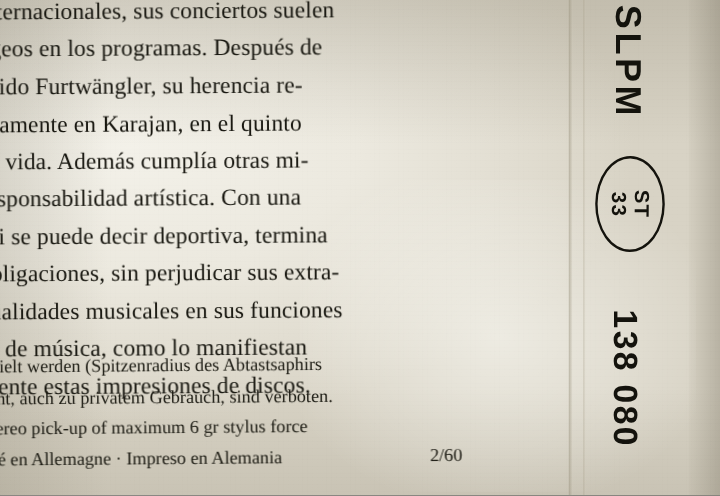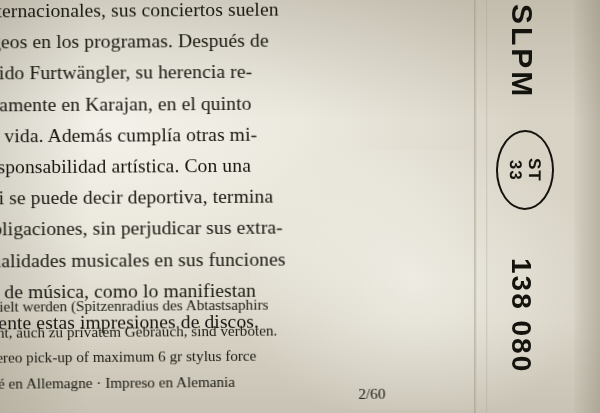--- a/index.html
+++ b/index.html
@@ -199,21 +199,21 @@
     <span class="ln">cualidades musicales en sus funciones</span>
     <span class="ln">or de música, como lo manifiestan</span>
     <span class="ln">mente estas impresiones de discos.</span>
   </div>
 
   <div class="fineprint blur-soft">
     <span class="ln">spielt werden (Spitzenradius des Abtastsaphirs</span>
     <span class="ln">icht, auch zu privatem Gebrauch, sind verboten.</span>
     <span class="ln"> stereo pick-up of maximum 6 gr stylus force</span>
     <span class="ln last">mé en Allemagne · Impreso en Alemania</span>
-    <span class="code" style="top:76px;margin-top:14px;">2/60</span>
+    <span class="code" style="top:76px;">2/60</span>
   </div>
 
   <div class="spine spine-label">SLPM</div>
 
   <div class="roundel">
     <div class="roundel-inner">
       <span>ST</span>
       <span>33</span>
     </div>
   </div>

